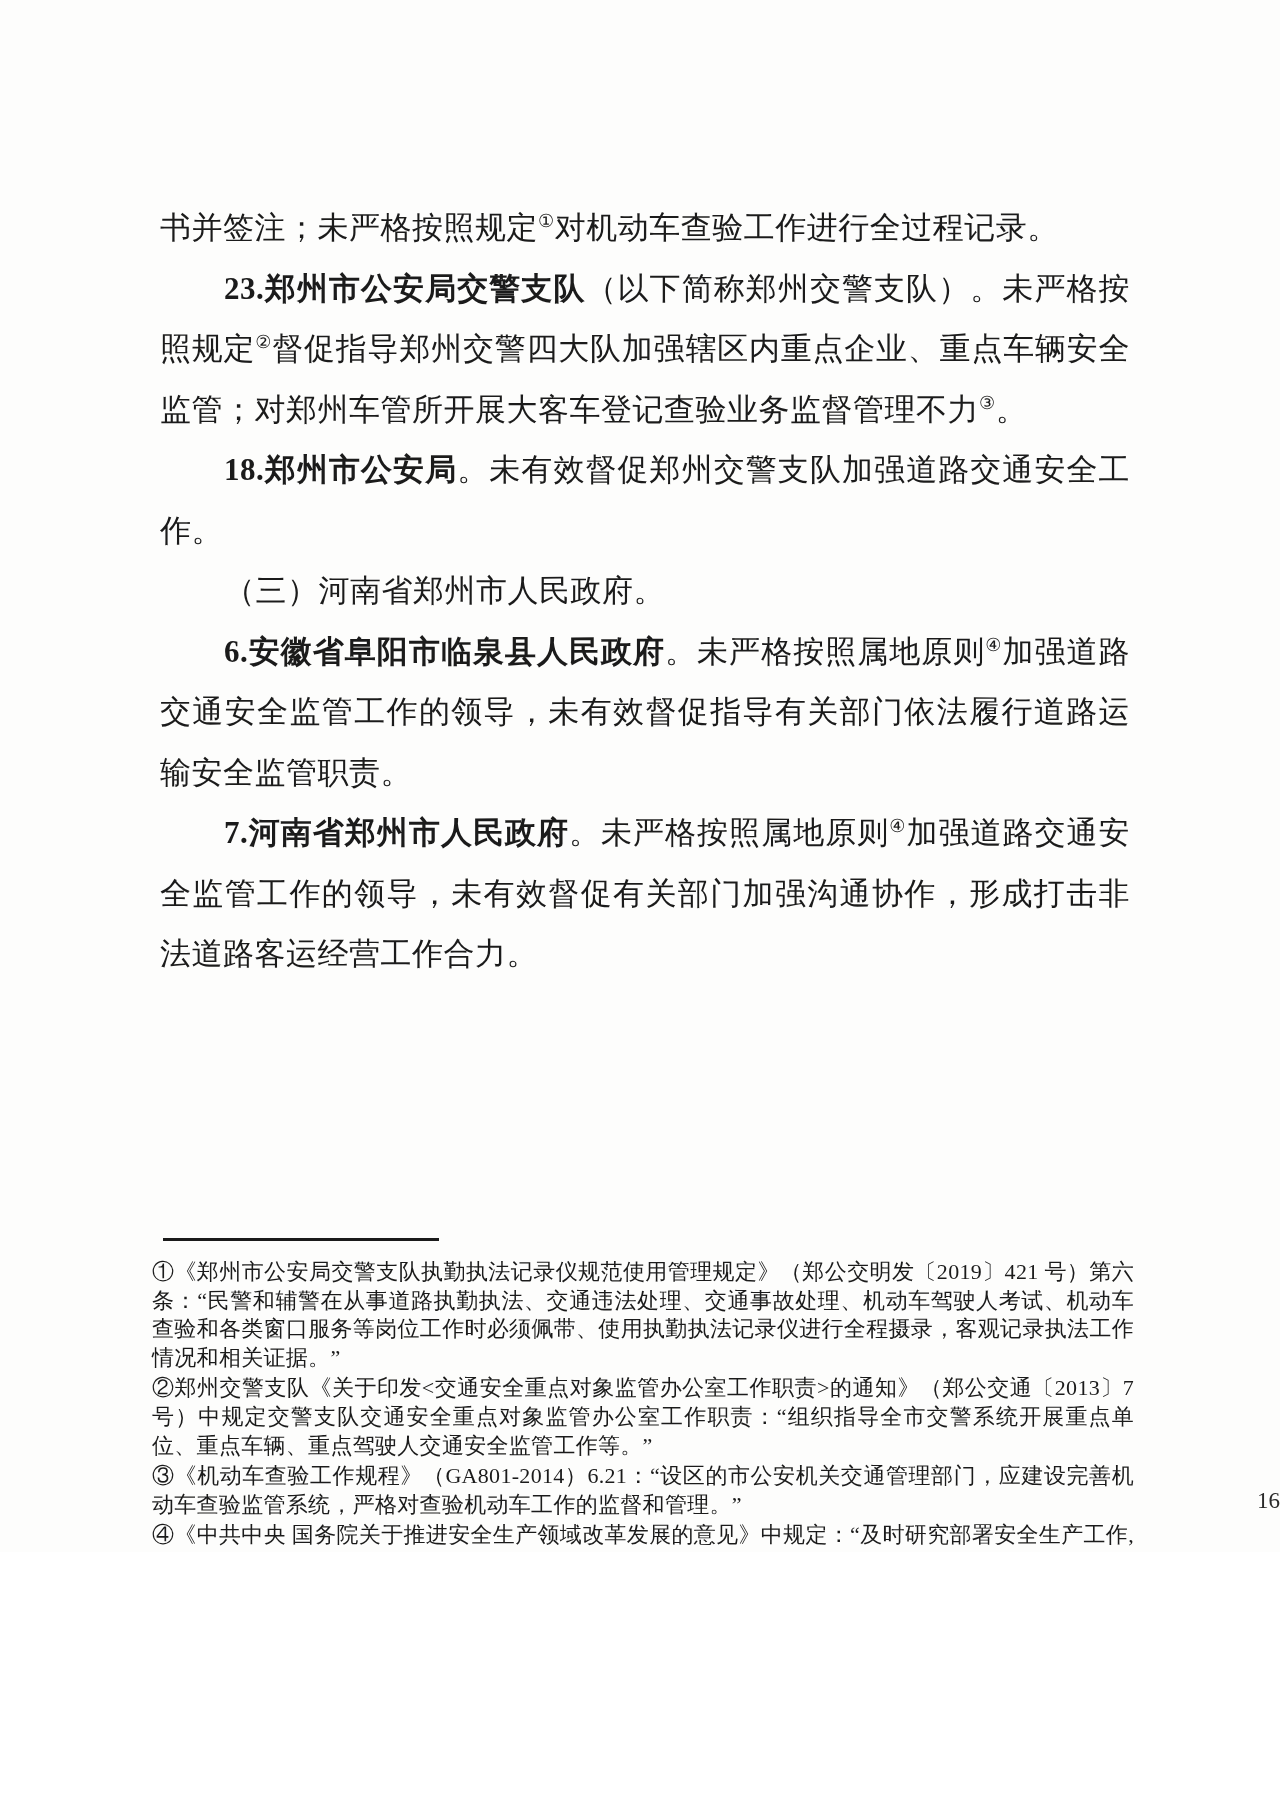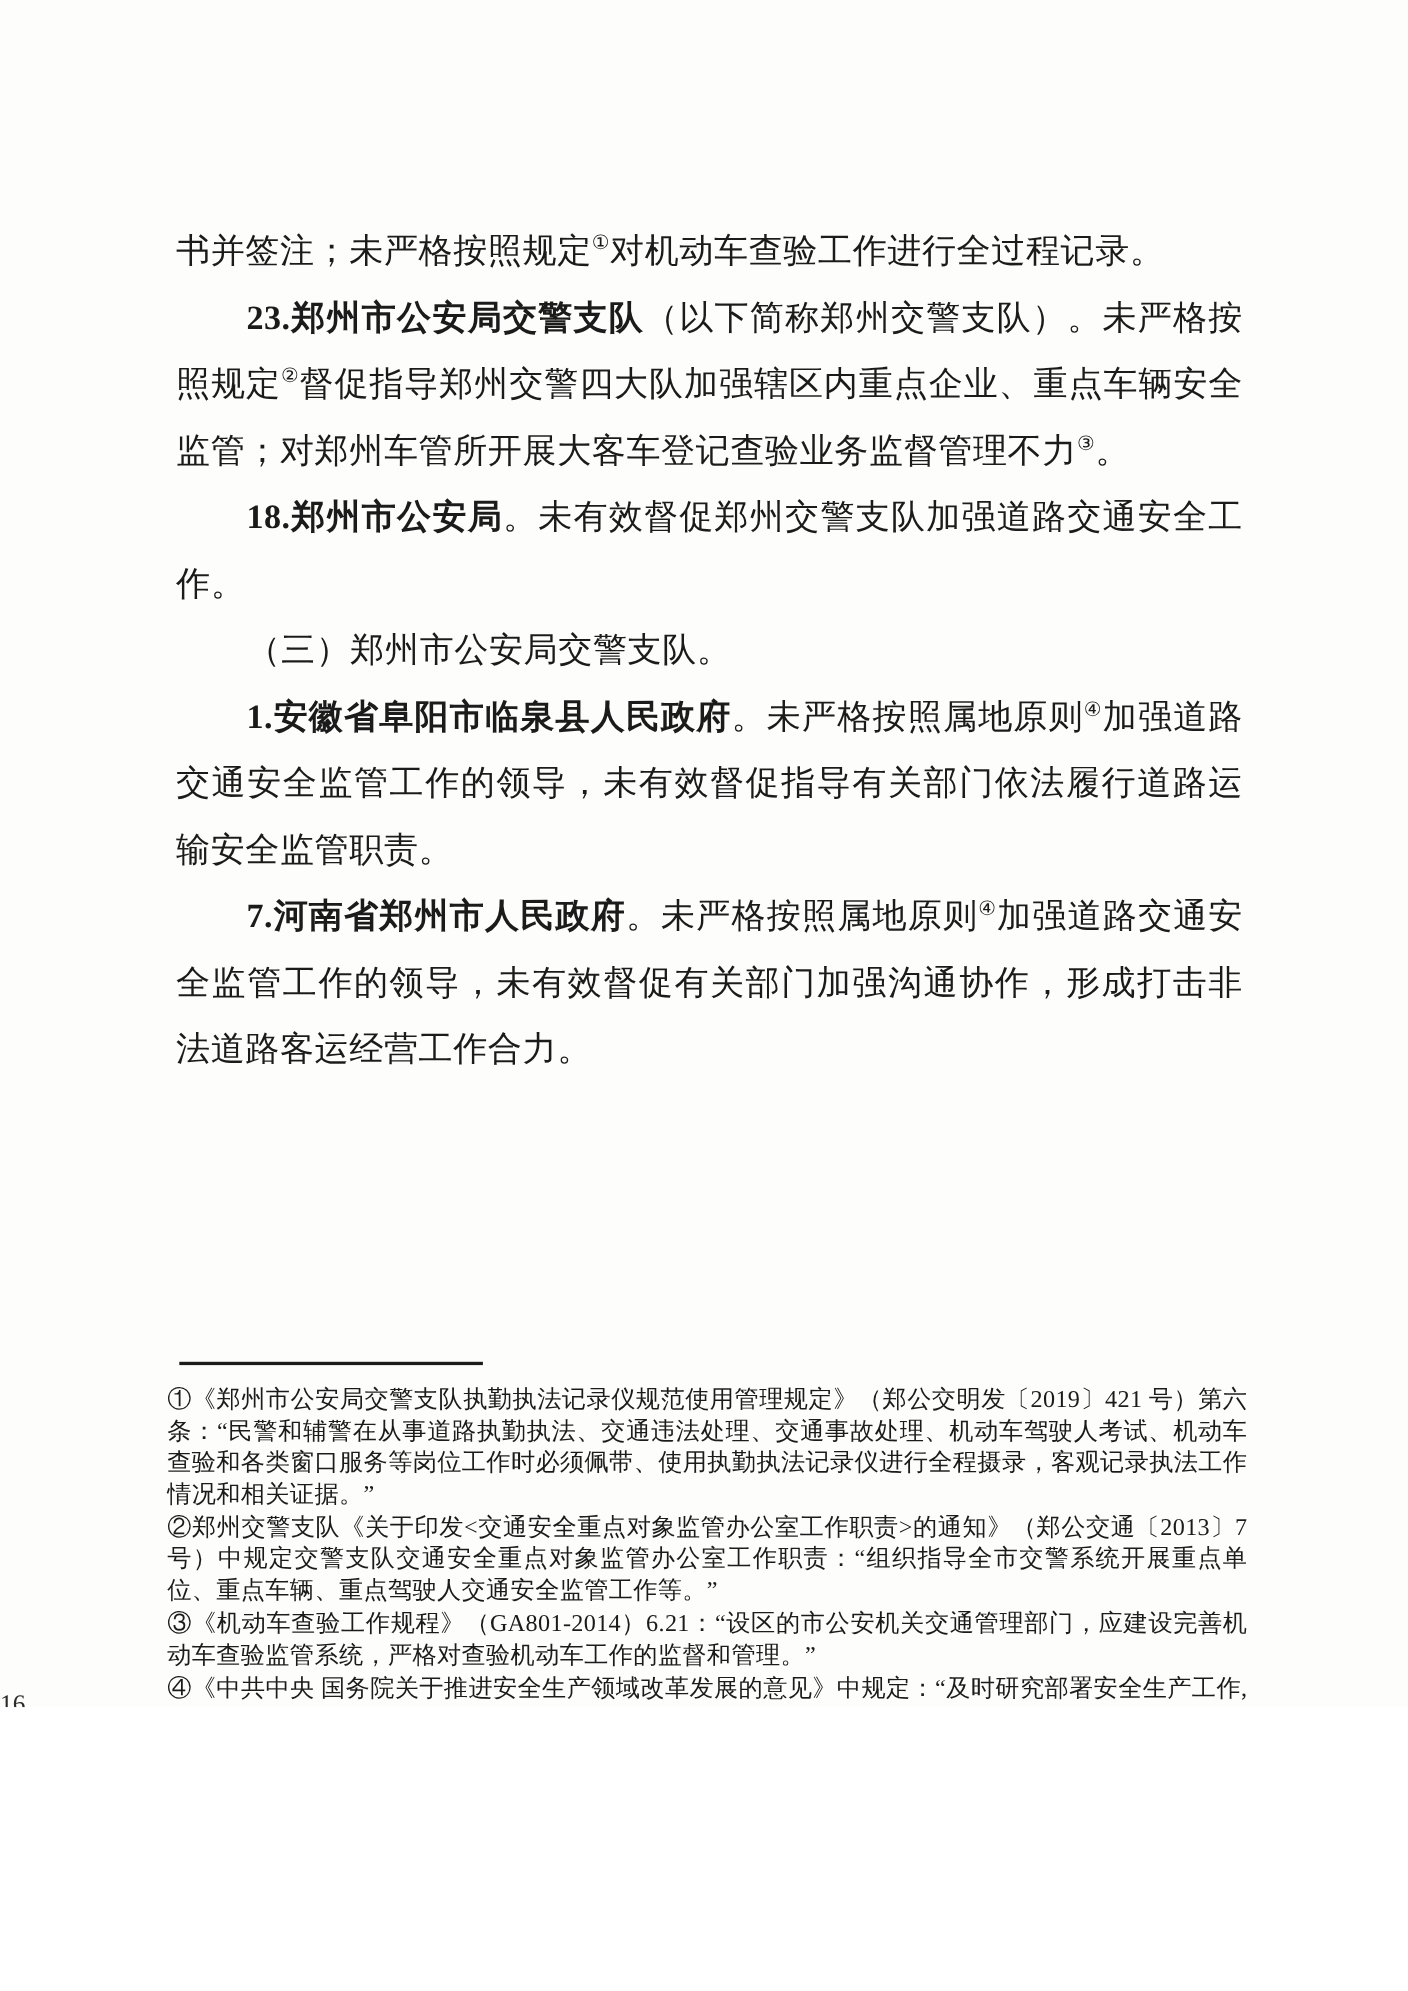--- a/index.html
+++ b/index.html
@@ -59,37 +59,37 @@
   .footnotes p {
     margin: 2px;
     font-size: 22px;
     line-height: 28.6px;
     text-align: justify;
     letter-spacing: 0.3px;
   }
   .page-number {
     position: absolute;
     left: 0;
-    top: 1536px;
+    top: 1488px;
     width: 100%;
-    text-align: left;
+    text-align: right;
     font-size: 23px;
     color: #2a2a2a;
   }
 </style>
 </head>
 <body>
 
 <div class="page">
   <div class="body-text">
       <p class="para"><span>书并签注；未严格按照规定</span><sup>①</sup><span>对机动车查验工作进行全过程记录。</span></p>
       <p class="para indent"><b>23.郑州市公安局交警支队</b><span>（以下简称郑州交警支队）。未严格按照规定</span><sup>②</sup><span>督促指导郑州交警四大队加强辖区内重点企业、重点车辆安全监管；对郑州车管所开展大客车登记查验业务监督管理不力</span><sup>③</sup><span>。</span></p>
       <p class="para indent"><b>18.郑州市公安局</b><span>。未有效督促郑州交警支队加强道路交通安全工作。</span></p>
-      <p class="para indent"><span>（三）郑州市公安局交警支队。</span></p>
-      <p class="para indent"><b>1.安徽省阜阳市临泉县人民政府</b><span>。未严格按照属地原则</span><sup>④</sup><span>加强道路交通安全监管工作的领导，未有效督促指导有关部门依法履行道路运输安全监管职责。</span></p>
+      <p class="para indent"><span>（三）河南省郑州市人民政府。</span></p>
+      <p class="para indent"><b>6.安徽省阜阳市临泉县人民政府</b><span>。未严格按照属地原则</span><sup>④</sup><span>加强道路交通安全监管工作的领导，未有效督促指导有关部门依法履行道路运输安全监管职责。</span></p>
       <p class="para indent"><b>7.河南省郑州市人民政府</b><span>。未严格按照属地原则</span><sup>④</sup><span>加强道路交通安全监管工作的领导，未有效督促有关部门加强沟通协作，形成打击非法道路客运经营工作合力。</span></p>
     </div>
   <div class="footnote-separator"></div>
   <div class="footnotes">
       <p>①《郑州市公安局交警支队执勤执法记录仪规范使用管理规定》（郑公交明发〔2019〕421 号）第六条：“民警和辅警在从事道路执勤执法、交通违法处理、交通事故处理、机动车驾驶人考试、机动车查验和各类窗口服务等岗位工作时必须佩带、使用执勤执法记录仪进行全程摄录，客观记录执法工作情况和相关证据。”</p>
       <p>②郑州交警支队《关于印发&lt;交通安全重点对象监管办公室工作职责&gt;的通知》（郑公交通〔2013〕7 号）中规定交警支队交通安全重点对象监管办公室工作职责：“组织指导全市交警系统开展重点单位、重点车辆、重点驾驶人交通安全监管工作等。”</p>
       <p>③《机动车查验工作规程》（GA801-2014）6.21：“设区的市公安机关交通管理部门，应建设完善机动车查验监管系统，严格对查验机动车工作的监督和管理。”</p>
       <p>④《中共中央 国务院关于推进安全生产领域改革发展的意见》中规定：“及时研究部署安全生产工作,严格落实属地监管责任。……督促各部门和下级政府履职尽责。”</p>
     </div>
   <div class="page-number">16</div>

